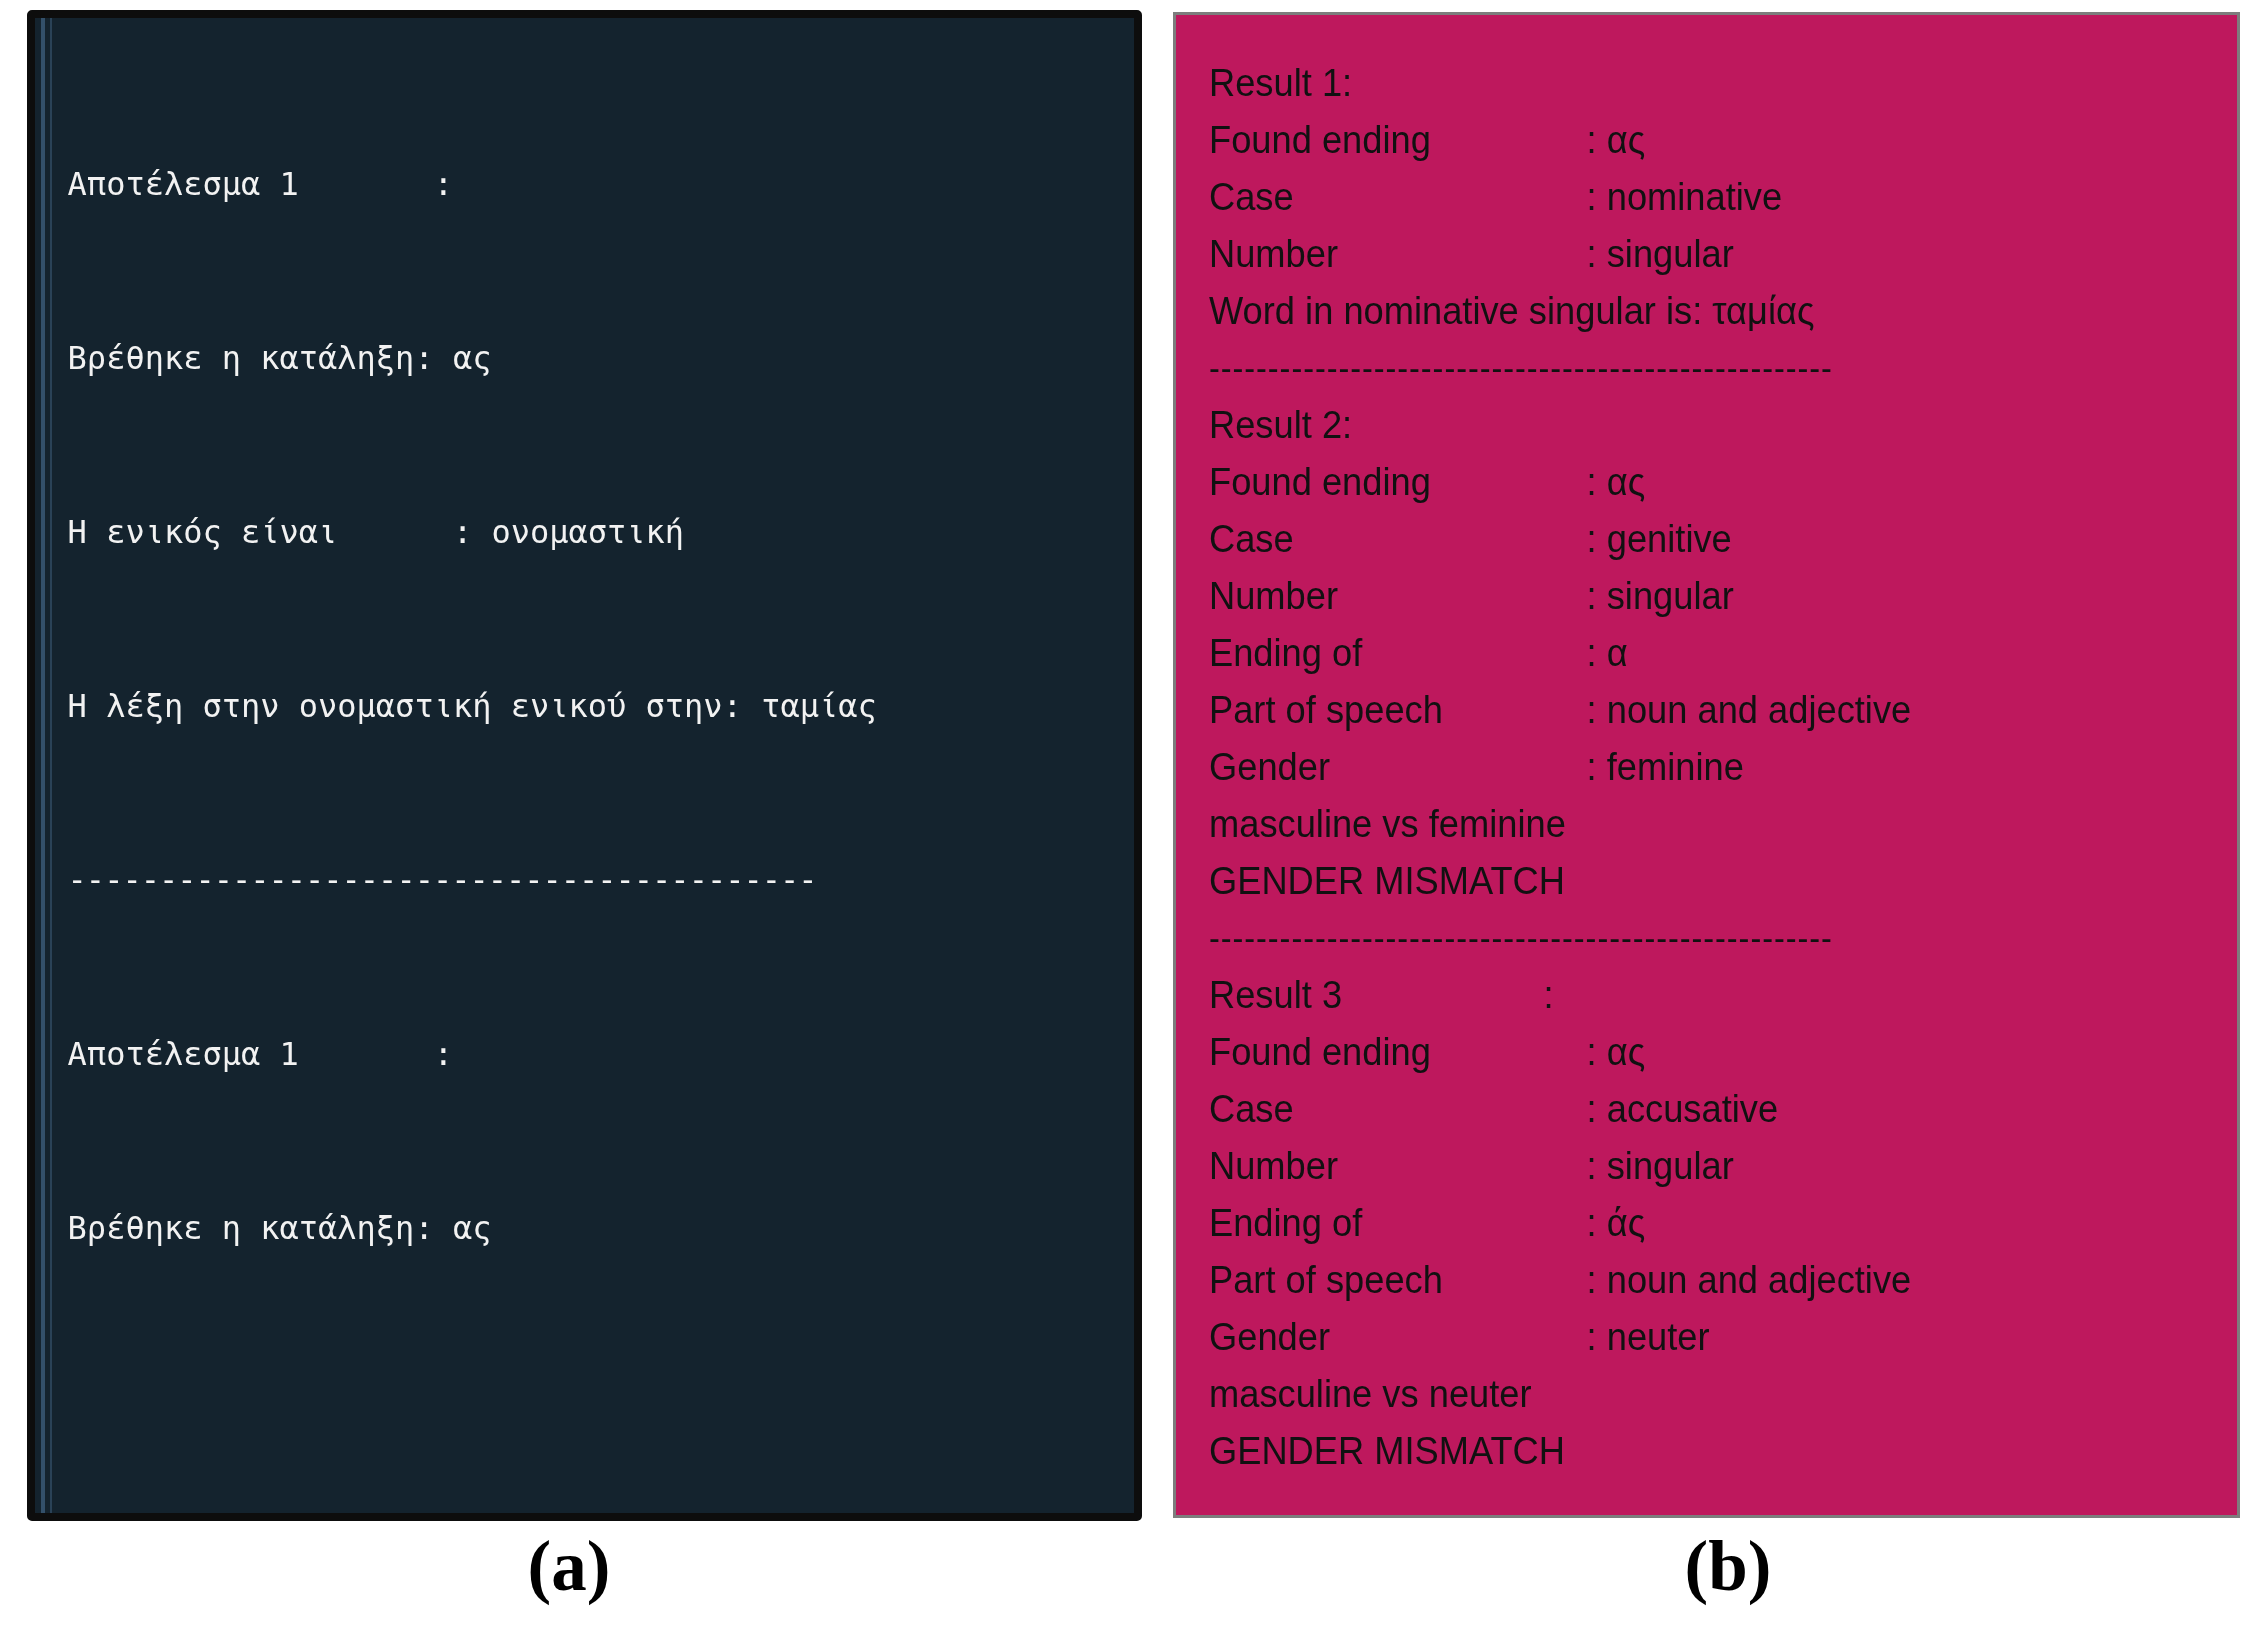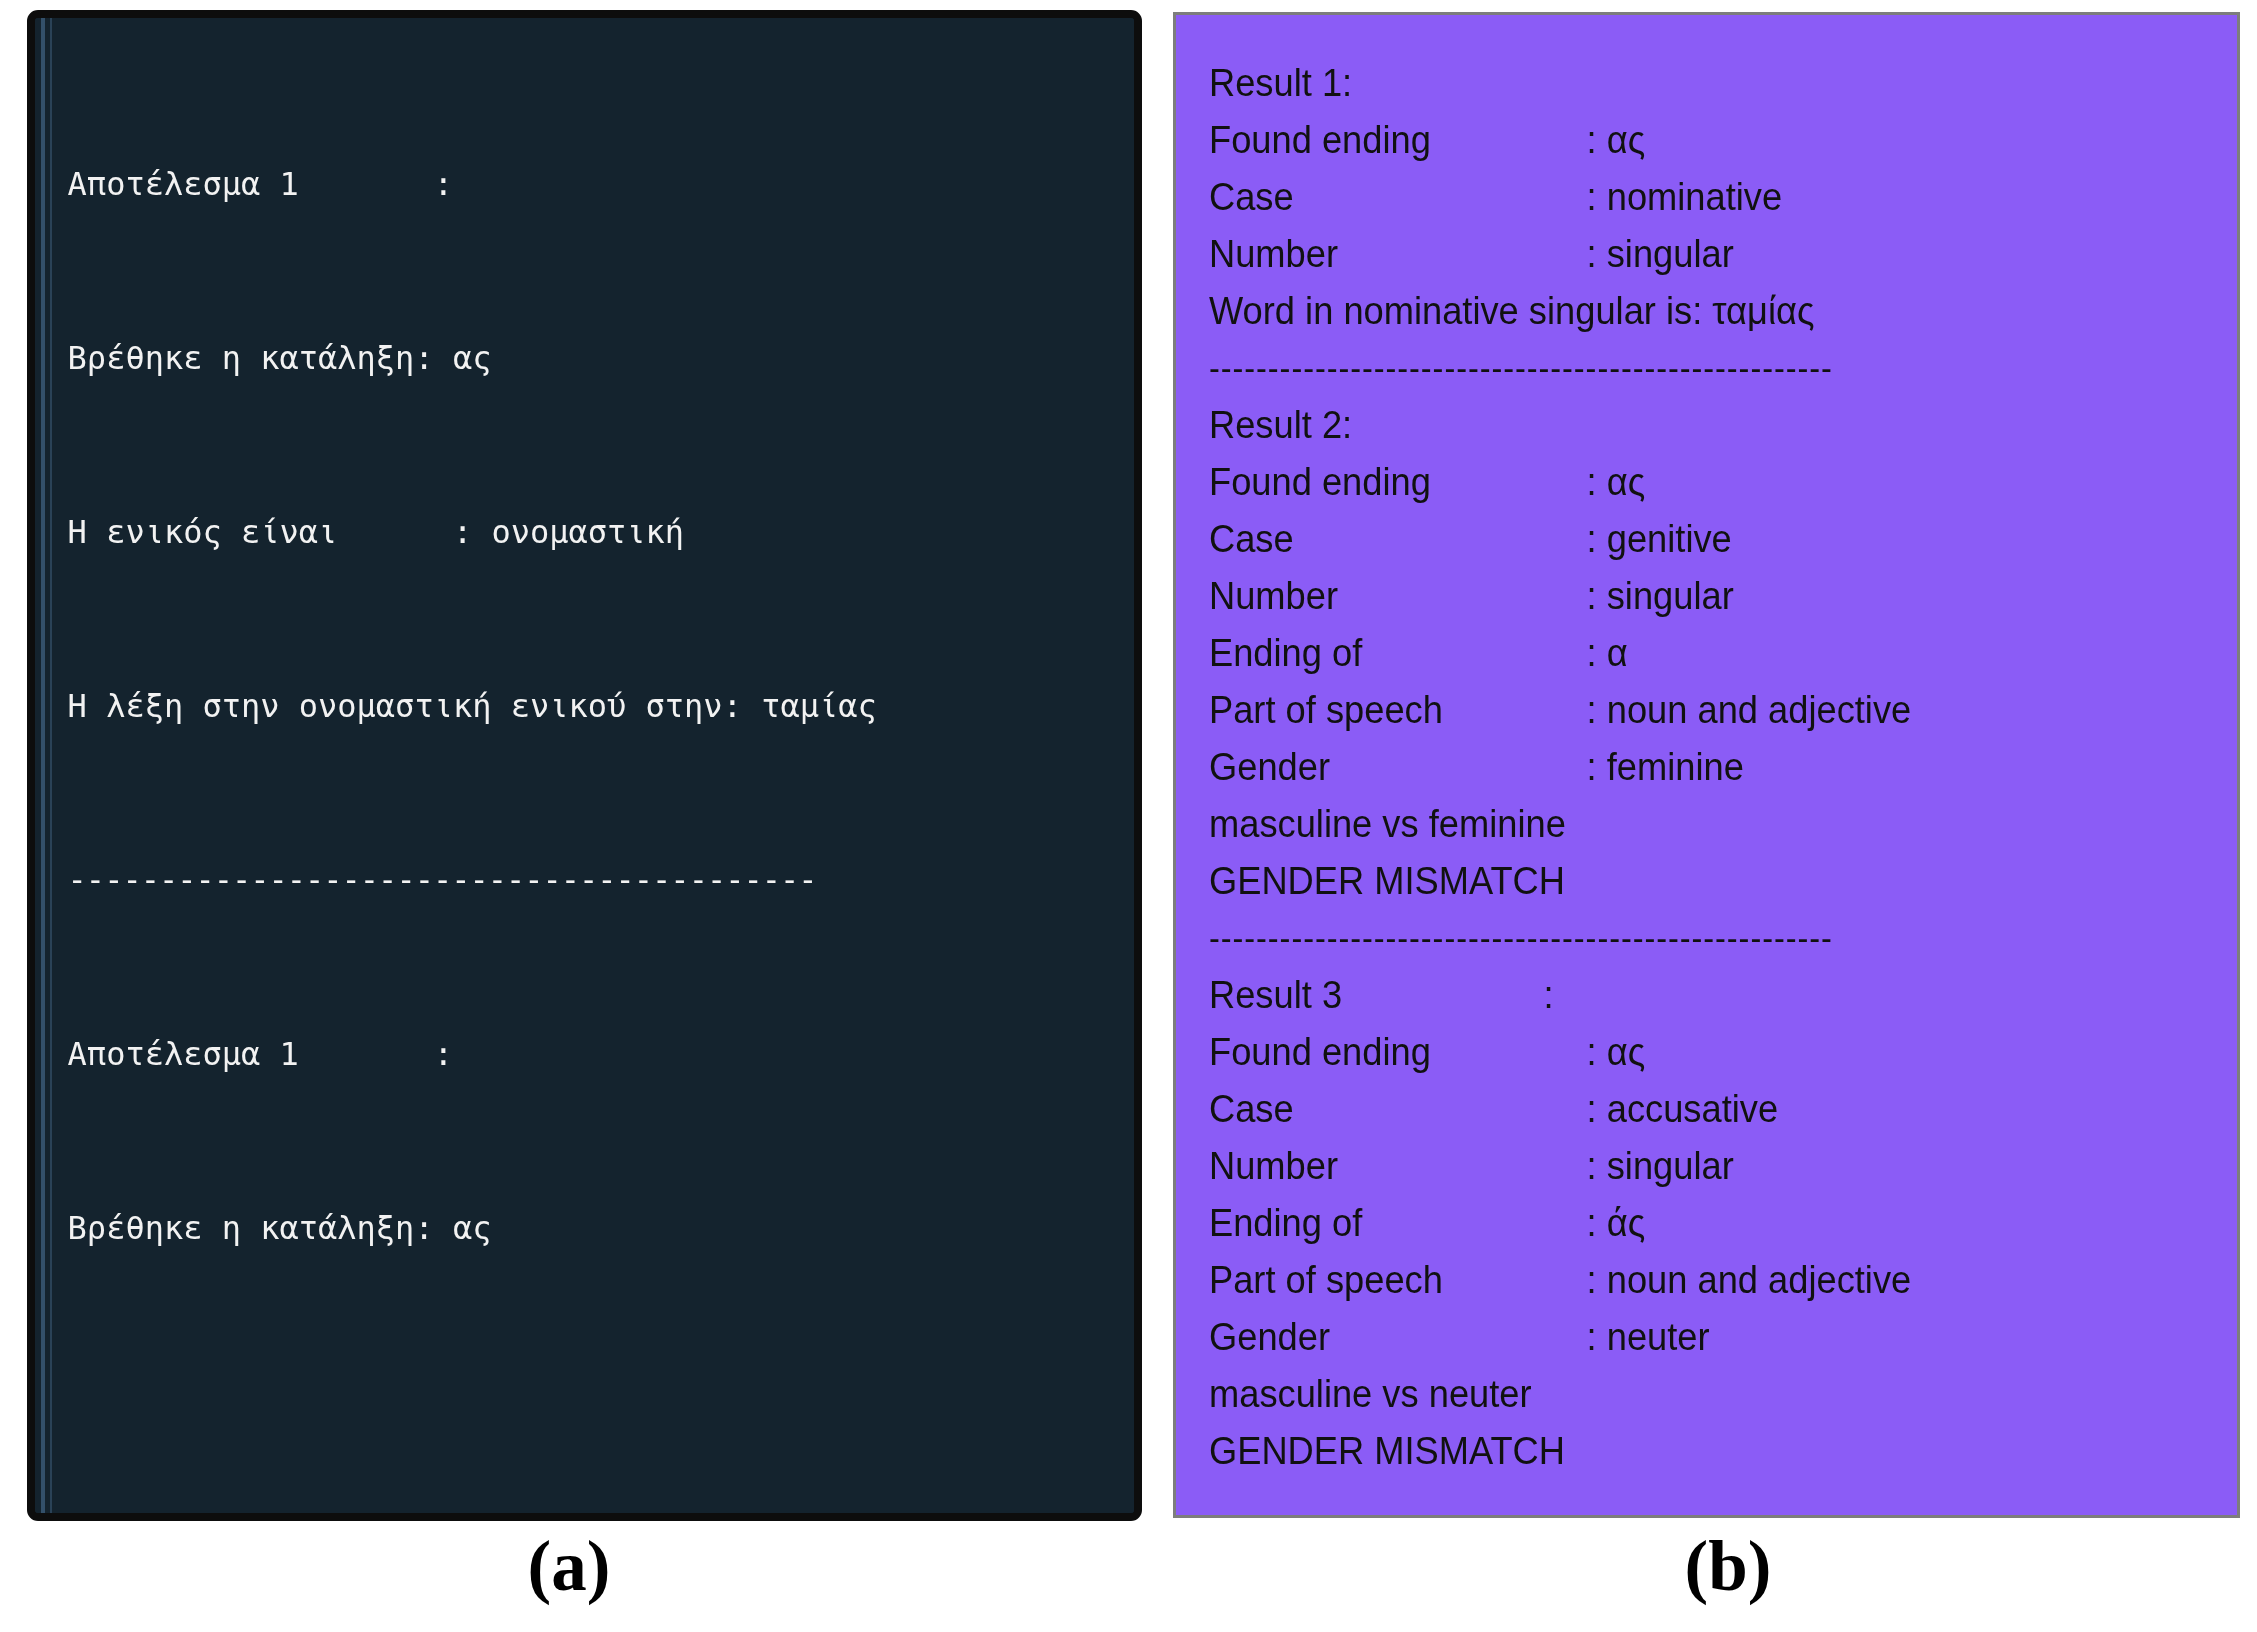--- a/index.html
+++ b/index.html
@@ -25,21 +25,21 @@
   
   #panel-a {
     position: absolute;
     left: 27px;
     top: 9.7px;
     width: 1115px;
     height: 1511px;
     box-sizing: border-box;
     background: #14232e;
     border: 8.7px solid #0d0d0d;
-    border-radius: 11px;
+    border-radius: 5px;
     overflow: hidden;
   }
   #panel-a-inner {
     position: absolute;
     inset: 0;
     background: #14232e;
     padding: 21px 0 0 21px;
   }
   
   .term-gutter {
@@ -66,21 +66,21 @@
   #terminal-text .term-rule { display: block; height: 58px; letter-spacing: -1px; }
 
   
   #panel-b {
     position: absolute;
     left: 1173px;
     top: 11.6px;
     width: 1067px;
     height: 1506px;
     box-sizing: border-box;
-    background: #8b5cf6;
+    background: #be185d;
     border: 3.9px solid #7d7d7d;
     overflow: hidden;
   }
   #panel-b-inner {
     position: absolute;
     inset: 0;
     padding: 39px 25px 0 33px;
   }
   #translation-text {
     color: #111111;

